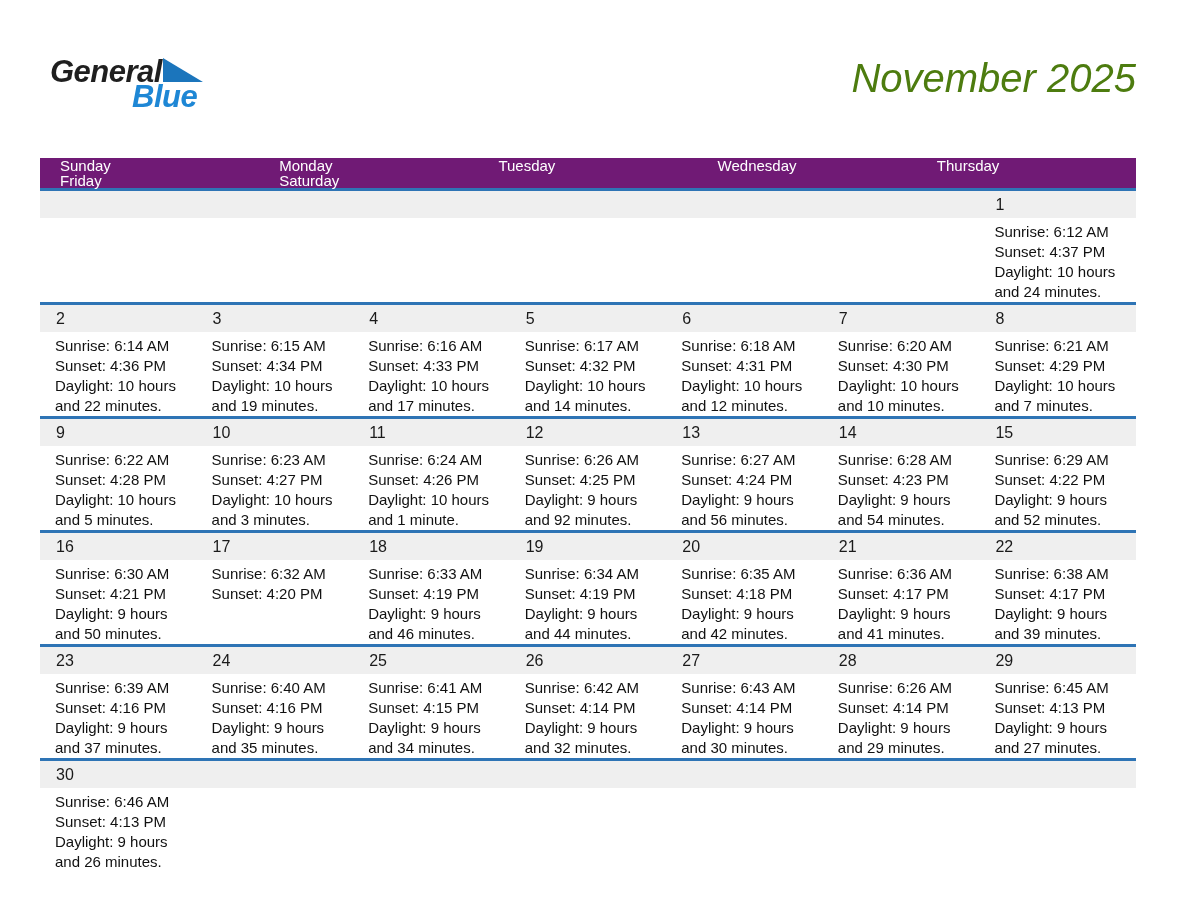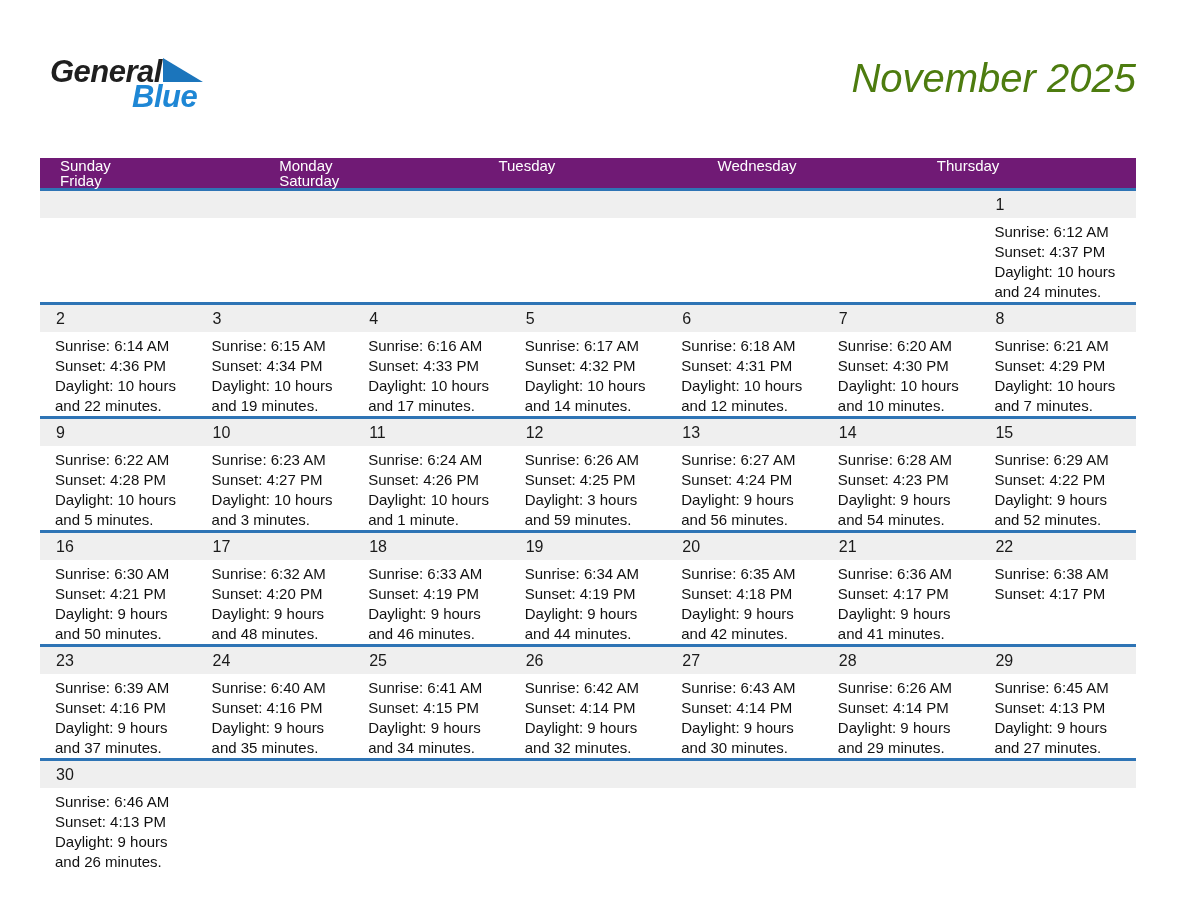--- a/index.html
+++ b/index.html
@@ -240,21 +240,21 @@
             <div class="line">Sunrise: 6:24 AM</div>
             <div class="line">Sunset: 4:26 PM</div>
             <div class="line">Daylight: 10 hours and 1 minute.</div>
           </div>
         </div>
         <div class="cell">
           <div class="band">12</div>
           <div class="details">
             <div class="line">Sunrise: 6:26 AM</div>
             <div class="line">Sunset: 4:25 PM</div>
-            <div class="line">Daylight: 3 hours and 59 minutes.</div>
+            <div class="line">Daylight: 9 hours and 92 minutes.</div>
           </div>
         </div>
         <div class="cell">
           <div class="band">13</div>
           <div class="details">
             <div class="line">Sunrise: 6:27 AM</div>
             <div class="line">Sunset: 4:24 PM</div>
             <div class="line">Daylight: 9 hours and 56 minutes.</div>
           </div>
         </div>
@@ -282,21 +282,20 @@
             <div class="line">Sunrise: 6:30 AM</div>
             <div class="line">Sunset: 4:21 PM</div>
             <div class="line">Daylight: 9 hours and 50 minutes.</div>
           </div>
         </div>
         <div class="cell">
           <div class="band">17</div>
           <div class="details">
             <div class="line">Sunrise: 6:32 AM</div>
             <div class="line">Sunset: 4:20 PM</div>
-            <div class="line">Daylight: 9 hours and 48 minutes.</div>
           </div>
         </div>
         <div class="cell">
           <div class="band">18</div>
           <div class="details">
             <div class="line">Sunrise: 6:33 AM</div>
             <div class="line">Sunset: 4:19 PM</div>
             <div class="line">Daylight: 9 hours and 46 minutes.</div>
           </div>
         </div>
@@ -322,20 +321,21 @@
             <div class="line">Sunrise: 6:36 AM</div>
             <div class="line">Sunset: 4:17 PM</div>
             <div class="line">Daylight: 9 hours and 41 minutes.</div>
           </div>
         </div>
         <div class="cell">
           <div class="band">22</div>
           <div class="details">
             <div class="line">Sunrise: 6:38 AM</div>
             <div class="line">Sunset: 4:17 PM</div>
+            <div class="line">Daylight: 9 hours and 39 minutes.</div>
           </div>
         </div>
       </div>
       <div class="week">
         <div class="cell">
           <div class="band">23</div>
           <div class="details">
             <div class="line">Sunrise: 6:39 AM</div>
             <div class="line">Sunset: 4:16 PM</div>
             <div class="line">Daylight: 9 hours and 37 minutes.</div>

